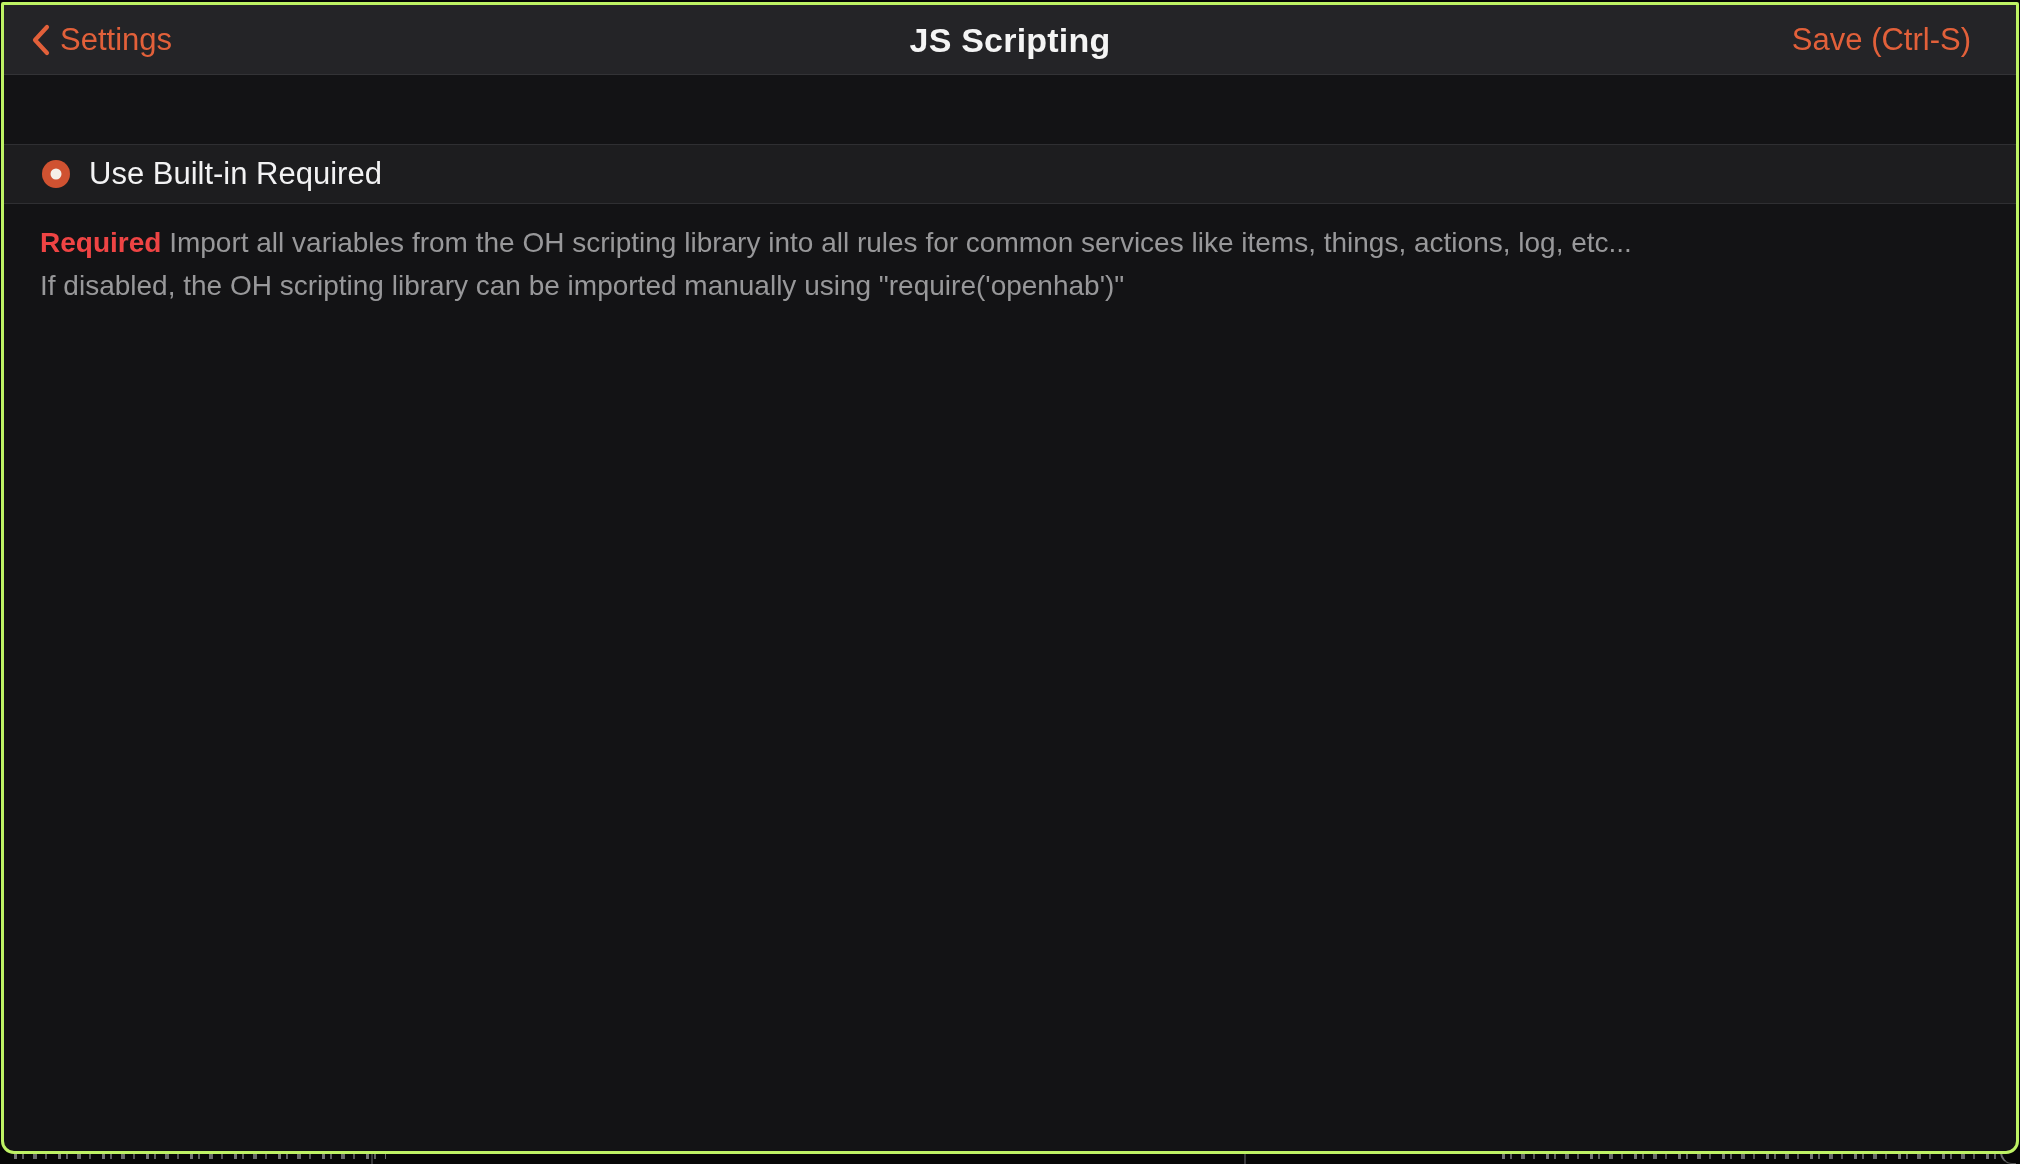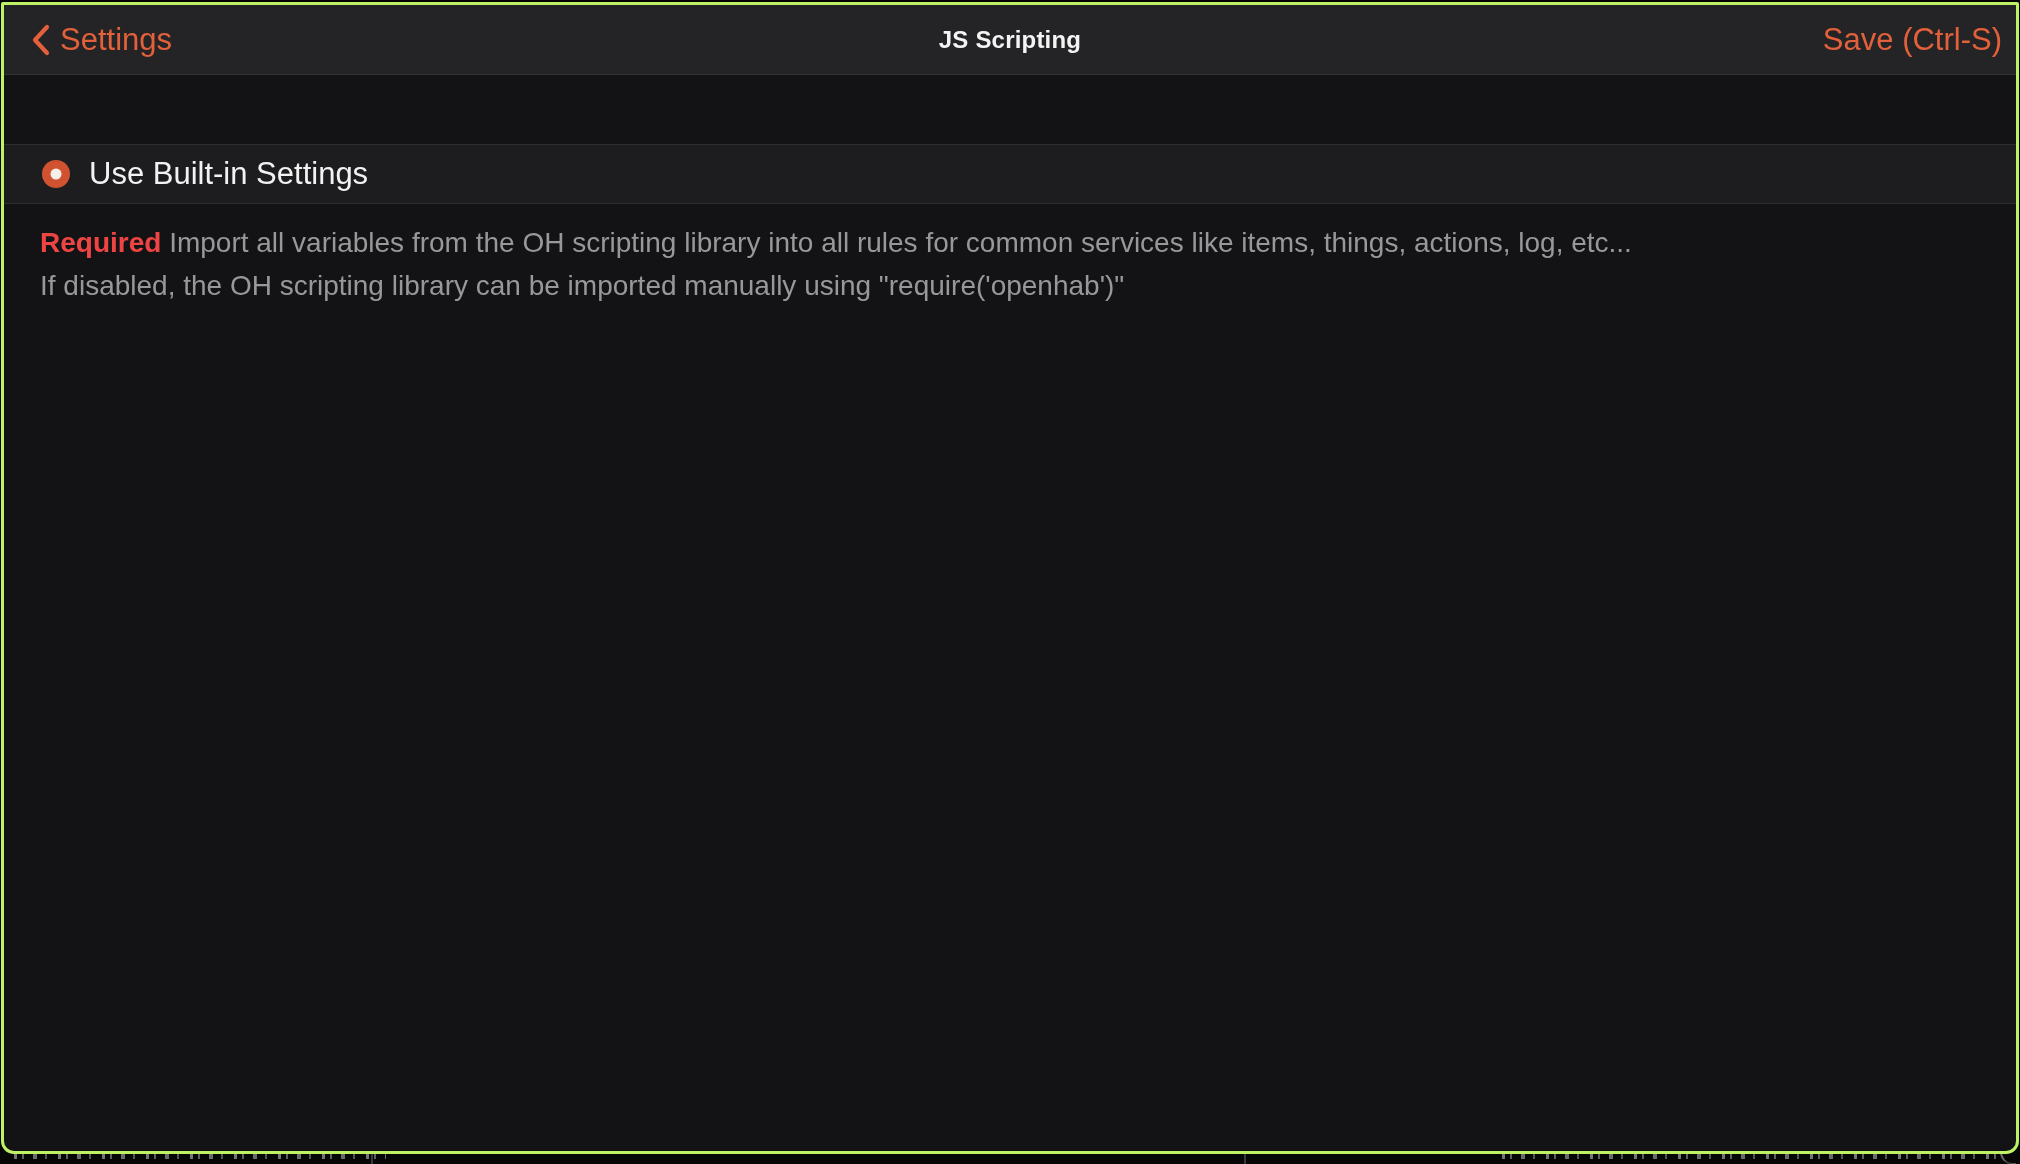--- a/index.html
+++ b/index.html
@@ -53,25 +53,25 @@
     border-bottom: 1px solid #333336;
     display: flex; align-items: center; justify-content: space-between;
   }
   .nav-link {
     display: flex; align-items: center;
     color: var(--accent, #e2603a);
     font-size: 31px; line-height: 1;
     cursor: pointer; white-space: nowrap;
   }
   .nav-back { padding-left: 27px; gap: 9px; }
-  .nav-save { padding-right: 14px; }
+  .nav-save { padding-right: 45px; }
   .chevron-left { width: 20px; height: 32px; display: block; }
   .nav-title {
     position: absolute; left: 50%; top: 50%; transform: translate(-50%, -50%);
-    color: #f4f4f4; font-size: 24px; font-weight: 700; letter-spacing: .2px;
+    color: #f4f4f4; font-size: 34px; font-weight: 700; letter-spacing: .2px;
     white-space: nowrap;
   }
 
   
   .top-spacer { height: 69px; background: #131315; }
 
   
   .list-block {
     background: #1d1d1f;
     border-top: 1px solid #2f2f32;
@@ -146,21 +146,21 @@
     <div class="nav-title">JS Scripting</div>
     <a class="nav-link nav-save">Save (Ctrl-S)</a>
   </div>
 
   <div class="top-spacer"></div>
 
   <div class="list-block">
 
     <div class="radio-row selected">
       <span class="radio-outer"></span>
-      <span class="radio-label">Use Built-in Settings</span>
+      <span class="radio-label">Use Built-in Required</span>
     </div>
 
   </div>
 
   <div class="block-footer">
     <p><span class="bold-gray">Required</span><span> Import all variables from the OH scripting library into all rules for common services like items, things, actions, log, etc...</span></p>
     <p><span>If disabled, the OH scripting library can be imported manually using "</span><span class="code-italic">require('openhab')</span><span>"</span></p>
   </div>
 
 </div>

